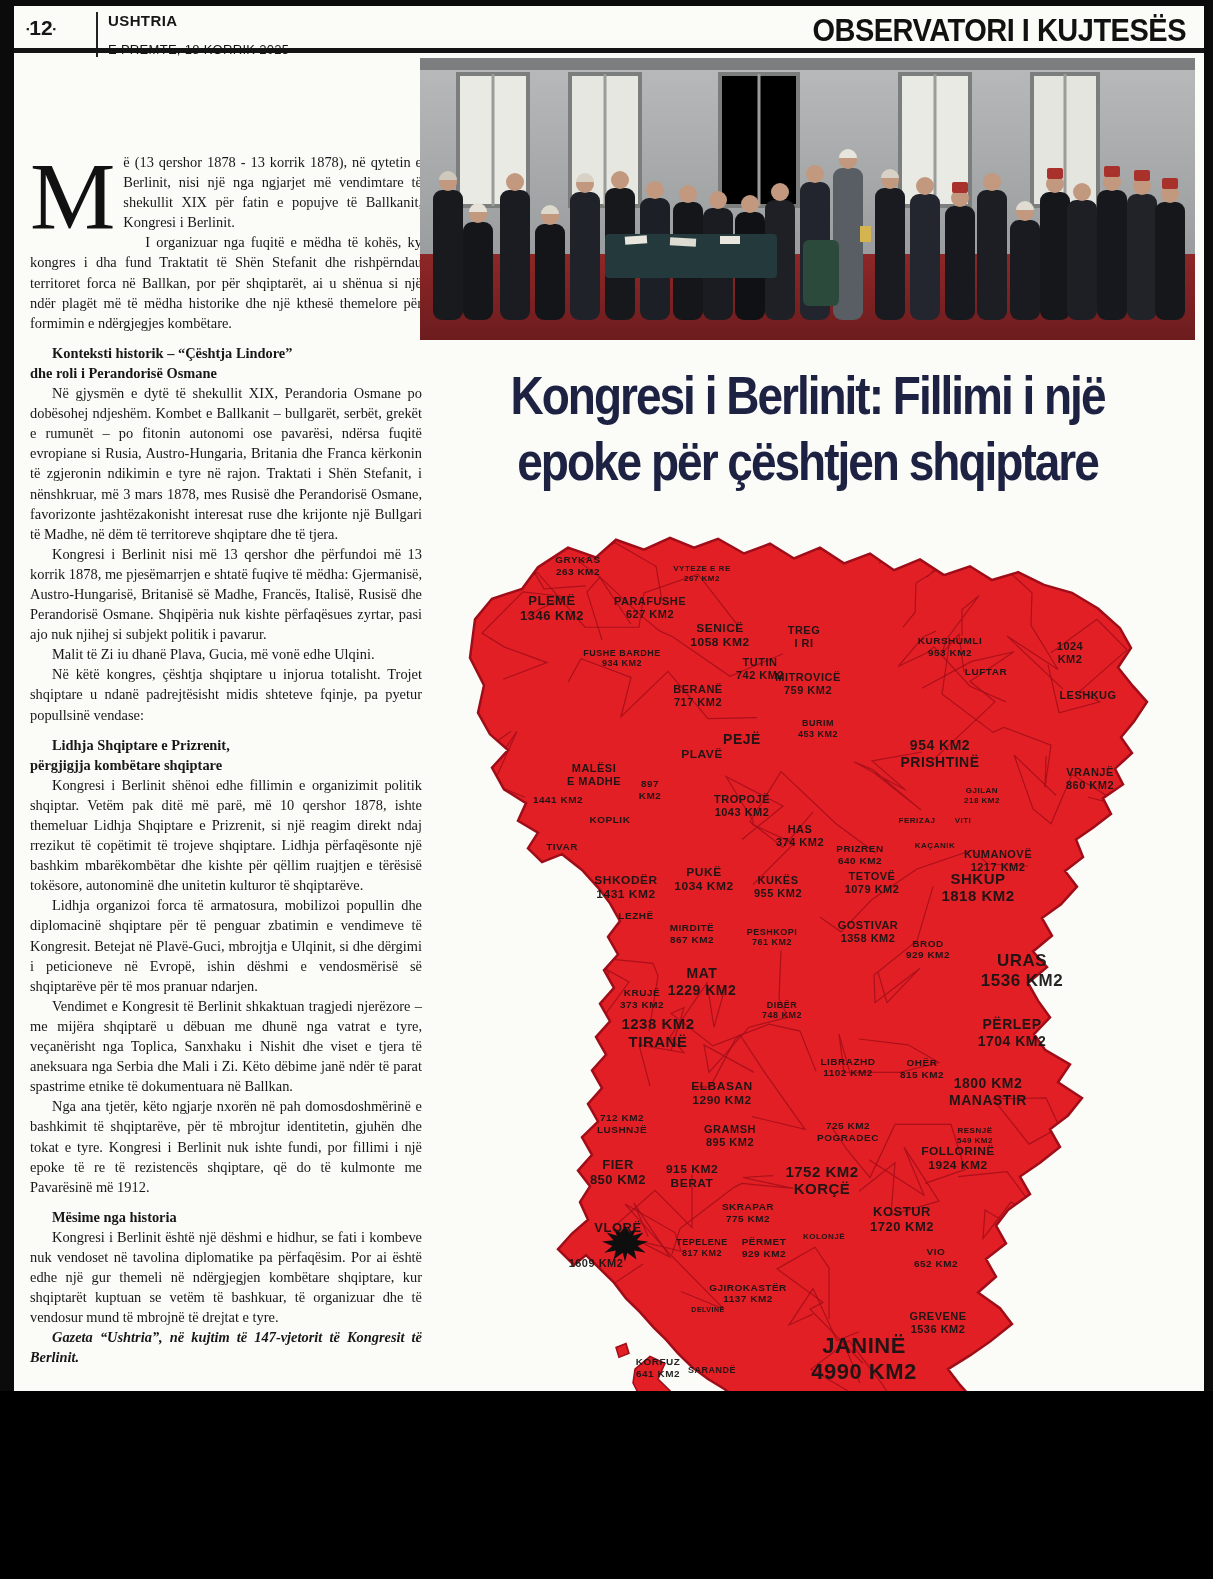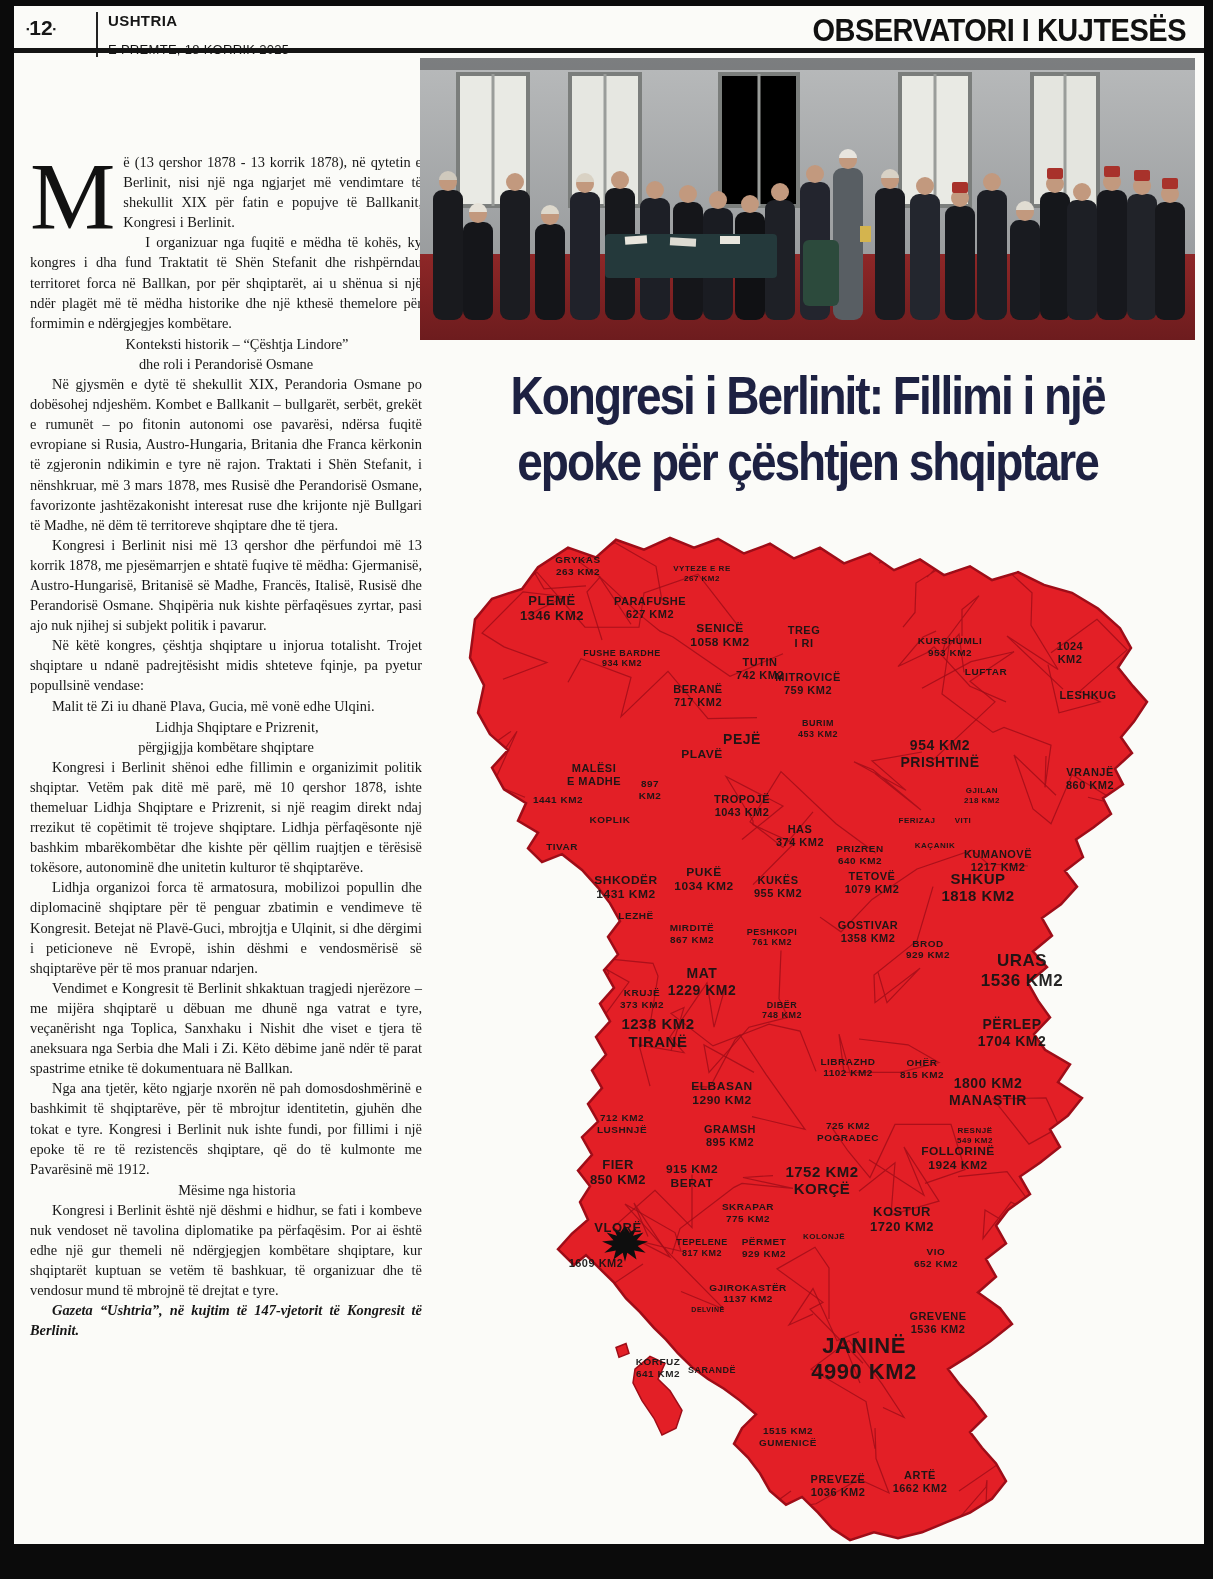--- a/index.html
+++ b/index.html
@@ -1,34 +1,34 @@
 <!DOCTYPE html>
 <html><head>
 <meta charset="utf-8">
 <style>
   html,body{margin:0;padding:0;background:#000;}
-  .scan{position:relative;width:1213px;height:1579px;background:#0b0b0b;overflow:hidden;
+  .scan{position:relative;width:1213px;height:1391px;background:#0b0b0b;overflow:hidden;
         font-family:"Liberation Serif",serif;}
   .paper{position:absolute;left:14px;top:6px;width:1190px;height:1538px;background:#fbfbf8;}
 
   
   .pagenum{position:absolute;left:12px;top:10px;font-family:"Liberation Sans",sans-serif;
            font-weight:bold;font-size:21px;color:#161616;}
   .pagenum .sq{font-size:9px;vertical-align:3px;letter-spacing:0;}
   .mast{position:absolute;left:82px;top:6px;border-left:2px solid #222;padding-left:10px;color:#161616;}
   .mast .name{font-family:Liberation Sans, sans-serif;font-weight:bold;font-size:15px;letter-spacing:.4px;}
   .mast .date{font-family:"Liberation Sans",sans-serif;font-size:13px;margin-top:13px;letter-spacing:.3px;}
   .section{position:absolute;right:18px;top:6px;font-family:"Liberation Sans",sans-serif;
            font-weight:bold;font-size:29px;letter-spacing:-.5px;color:#111;transform:scaleY(1.1);transform-origin:top right;}
   .hdr-rule{position:absolute;left:0;top:42px;width:100%;height:5px;background:#141414;}
 
   
   .article{position:absolute;left:16px;top:146px;width:392px;color:#171717;}
   .article p{margin:0;font-size:14.4px;line-height:20.1px;text-align:justify;text-indent:22px;}
-  .article p.h{font-weight:normal;white-space:pre-line;text-align:center;margin-top:1px;}
+  .article p.h{font-weight:bold;white-space:pre-line;text-align:left;margin-top:10px;}
   .article p.lead{text-indent:0;}
   .article p.foot{font-weight:bold;font-style:italic;}
   .dropcap{float:left;font-size:96px;line-height:78px;padding:6px 8px 0 0;color:#111;}
 
   
   .painting{position:absolute;left:406px;top:52px;width:775px;height:282px;}
   .painting svg{display:block;width:100%;height:100%;}
 
   
   .headline{position:absolute;left:406px;top:356px;width:775px;text-align:center;
@@ -53,22 +53,22 @@
     <div class="section">OBSERVATORI I KUJTESËS</div>
     <div class="hdr-rule"></div>
 
     <div class="article" id="article">
         <p class="lead"><span class="dropcap">M</span>ë (13 qershor 1878 - 13 korrik 1878), në qytetin e Berlinit, nisi një nga ngjarjet më vendimtare të shekullit XIX për fatin e popujve të Ballkanit, Kongresi i Berlinit.</p>
         <p>I organizuar nga fuqitë e mëdha të kohës, ky kongres i dha fund Traktatit të Shën Stefanit dhe rishpërndau territoret forca në Ballkan, por për shqiptarët, ai u shënua si një ndër plagët më të mëdha historike dhe një kthesë themelore për formimin e ndërgjegjes kombëtare.</p>
         <p class="h">Konteksti historik – “Çështja Lindore”
 dhe roli i Perandorisë Osmane</p>
         <p>Në gjysmën e dytë të shekullit XIX, Perandoria Osmane po dobësohej ndjeshëm. Kombet e Ballkanit – bullgarët, serbët, grekët e rumunët – po fitonin autonomi ose pavarësi, ndërsa fuqitë evropiane si Rusia, Austro-Hungaria, Britania dhe Franca kërkonin të zgjeronin ndikimin e tyre në rajon. Traktati i Shën Stefanit, i nënshkruar, më 3 mars 1878, mes Rusisë dhe Perandorisë Osmane, favorizonte jashtëzakonisht interesat ruse dhe krijonte një Bullgari të Madhe, në dëm të territoreve shqiptare dhe të tjera.</p>
         <p>Kongresi i Berlinit nisi më 13 qershor dhe përfundoi më 13 korrik 1878, me pjesëmarrjen e shtatë fuqive të mëdha: Gjermanisë, Austro-Hungarisë, Britanisë së Madhe, Francës, Italisë, Rusisë dhe Perandorisë Osmane. Shqipëria nuk kishte përfaqësues zyrtar, pasi ajo nuk njihej si subjekt politik i pavarur.</p>
+        <p>Malit të Zi iu dhanë Plava, Gucia, më vonë edhe Ulqini.</p>
         <p>Në këtë kongres, çështja shqiptare u injorua totalisht. Trojet shqiptare u ndanë padrejtësisht midis shteteve fqinje, pa pyetur popullsinë vendase:</p>
-        <p>Malit të Zi iu dhanë Plava, Gucia, më vonë edhe Ulqini.</p>
         <p class="h">Lidhja Shqiptare e Prizrenit,
 përgjigjja kombëtare shqiptare</p>
         <p>Kongresi i Berlinit shënoi edhe fillimin e organizimit politik shqiptar. Vetëm pak ditë më parë, më 10 qershor 1878, ishte themeluar Lidhja Shqiptare e Prizrenit, si një reagim direkt ndaj rrezikut të copëtimit të trojeve shqiptare. Lidhja përfaqësonte një bashkim mbarëkombëtar dhe kishte për qëllim ruajtjen e tërësisë tokësore, autonominë dhe unitetin kulturor të shqiptarëve.</p>
         <p>Lidhja organizoi forca të armatosura, mobilizoi popullin dhe diplomacinë shqiptare për të penguar zbatimin e vendimeve të Kongresit. Betejat në Plavë-Guci, mbrojtja e Ulqinit, si dhe dërgimi i peticioneve në Evropë, ishin dëshmi e vendosmërisë së shqiptarëve për të mos pranuar ndarjen.</p>
         <p>Vendimet e Kongresit të Berlinit shkaktuan tragjedi njerëzore – me mijëra shqiptarë u dëbuan me dhunë nga vatrat e tyre, veçanërisht nga Toplica, Sanxhaku i Nishit dhe viset e tjera të aneksuara nga Serbia dhe Mali i Zi. Këto dëbime janë ndër të parat spastrime etnike të dokumentuara në Ballkan.</p>
         <p>Nga ana tjetër, këto ngjarje nxorën në pah domosdoshmërinë e bashkimit të shqiptarëve, për të mbrojtur identitetin, gjuhën dhe tokat e tyre. Kongresi i Berlinit nuk ishte fundi, por fillimi i një epoke të re të rezistencës shqiptare, që do të kulmonte me Pavarësinë më 1912.</p>
         <p class="h">Mësime nga historia</p>
         <p>Kongresi i Berlinit është një dëshmi e hidhur, se fati i kombeve nuk vendoset në tavolina diplomatike pa përfaqësim. Por ai është edhe një gur themeli në ndërgjegjen kombëtare shqiptare, kur shqiptarët kuptuan se vetëm të bashkuar, të organizuar dhe të vendosur mund të mbrojnë të drejtat e tyre.</p>
         <p class="foot">Gazeta “Ushtria”, në kujtim të 147-vjetorit të Kongresit të Berlinit.</p>
       </div>

